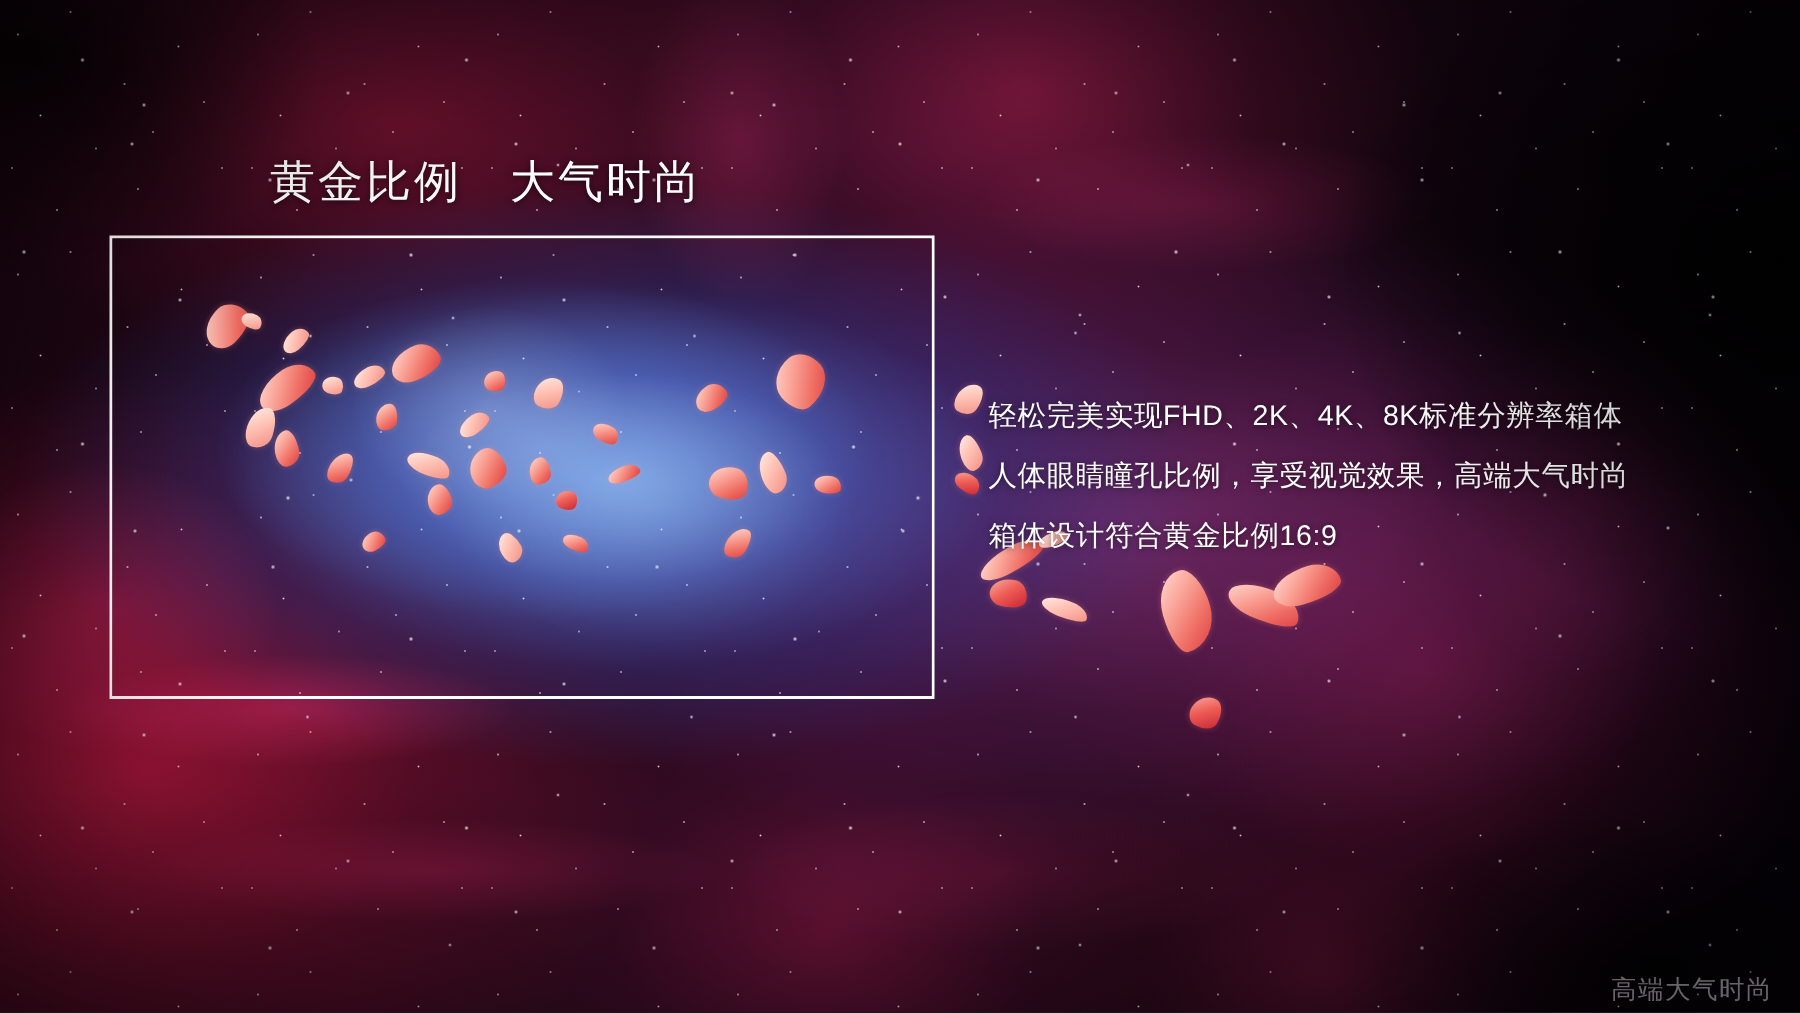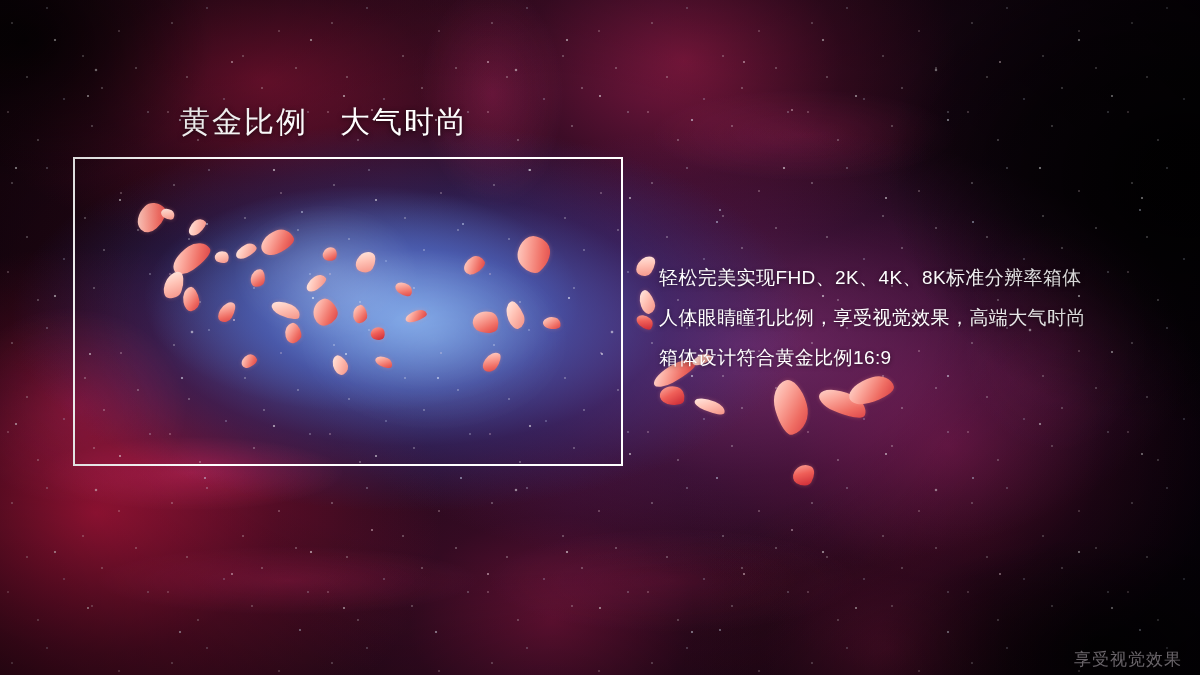--- a/index.html
+++ b/index.html
@@ -186,14 +186,14 @@
   <div id="title">黄金比例　大气时尚</div>
 
   <div id="body-text">
     <div class="line">轻松完美实现FHD、2K、4K、8K标准分辨率箱体</div>
     <div class="line">人体眼睛瞳孔比例，享受视觉效果，高端大气时尚</div>
     <div class="line">箱体设计符合黄金比例16:9</div>
   </div>
 
   <div class="vig"></div>
 
-  <div id="watermark">享受视觉效果</div>
+  <div id="watermark">高端大气时尚</div>
 </div>
 
 </body></html>

